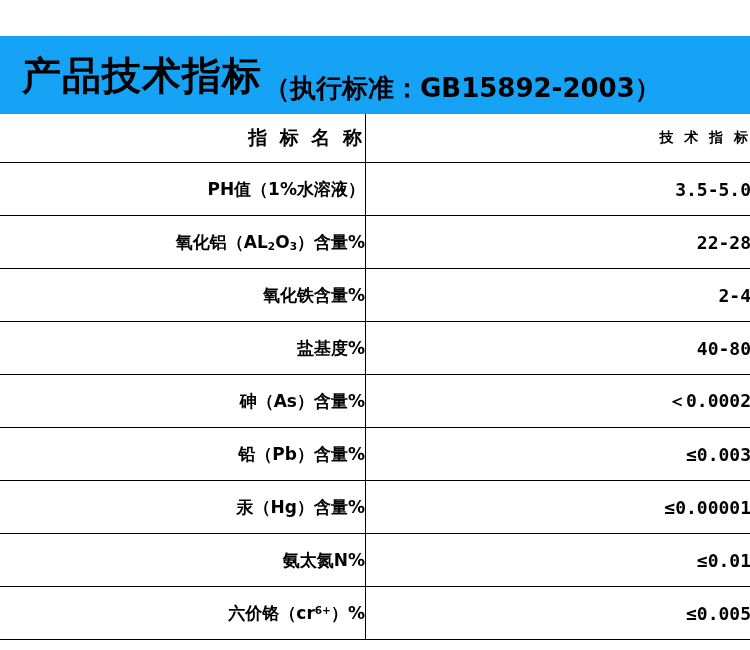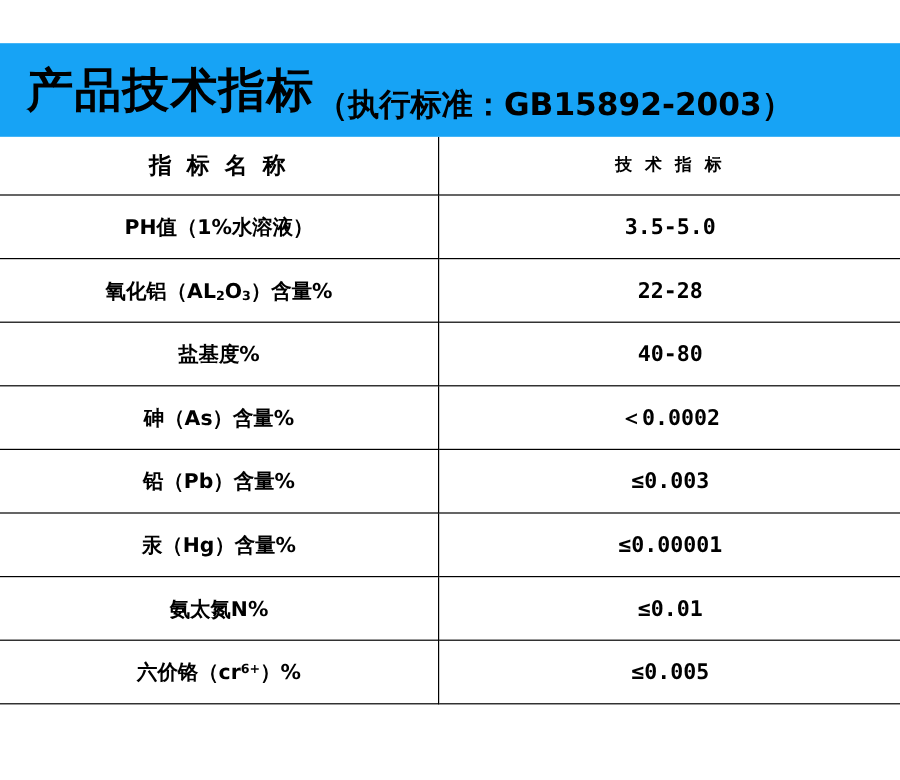--- a/index.html
+++ b/index.html
@@ -51,21 +51,21 @@
   }
   table.spec {
     width: 750px;
     border-collapse: collapse;
     table-layout: fixed;
   }
   table.spec td {
     border-bottom: 1px solid #000000;
     border-right: 1px solid #000000;
     height: 52px;
-    text-align: center;
+    text-align: right;
     vertical-align: middle;
     font-family: "DejaVu Sans", sans-serif;
     font-size: 17px;
     font-weight: bold;
     color: #000000;
     padding: 0;
   }
   table.spec td.last-col {
     border-right: none;
   }
@@ -110,20 +110,24 @@
       <tr>
         <td class="col-name">PH值（1%水溶液）</td>
         <td class="col-val last-col val">3.5-5.0</td>
       </tr>
 
       <tr>
         <td class="col-name">氧化铝（AL<sub>2</sub>O<sub>3</sub>）含量%</td>
         <td class="col-val last-col val">22-28</td>
       </tr>
 
+      <tr>
+        <td class="col-name">氧化铁含量%</td>
+        <td class="col-val last-col val">2-4</td>
+      </tr>
 
       <tr>
         <td class="col-name">盐基度%</td>
         <td class="col-val last-col val">40-80</td>
       </tr>
 
 
       <tr>
         <td class="col-name">砷（As）含量%</td>
         <td class="col-val last-col val">＜0.0002</td>

